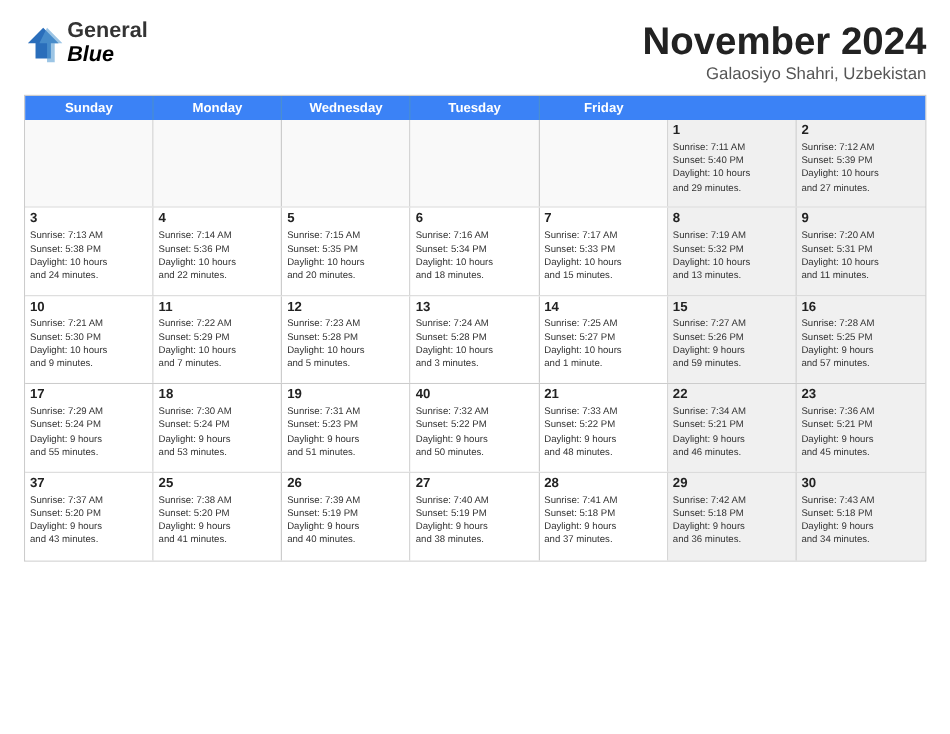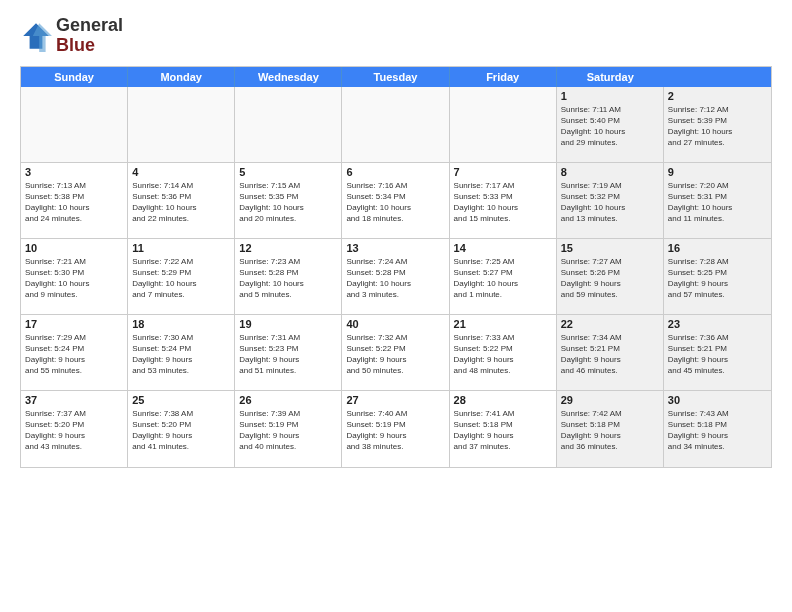--- a/index.html
+++ b/index.html
@@ -27,21 +27,21 @@
       display: flex;
       align-items: center;
       gap: 4px;
     }
     .logo-text {
       font-size: 18px;
       font-weight: bold;
       line-height: 1.1;
     }
     .logo-general { color: #333; }
-    .logo-blue { color: #7f1d1d; }
+    .logo-blue { color: #000000; font-style: italic; }
     .logo-icon {
       width: 32px;
       height: 32px;
     }
     .title-block {
       text-align: right;
     }
     .month-title {
       font-size: 32px;
       font-weight: bold;
@@ -115,30 +115,33 @@
     <div class="logo">
       <svg class="logo-icon" viewBox="0 0 40 40">
         <polygon points="20,4 36,20 28,20 28,36 12,36 12,20 4,20" fill="#2a6ebb"></polygon>
         <polygon points="24,4 40,20 32,20 32,40 24,40 24,20 16,20" fill="#5a9fd4" opacity="0.6"></polygon>
       </svg>
       <div class="logo-text">
         <span class="logo-general">General</span><br>
         <span class="logo-blue">Blue</span>
       </div>
     </div>
+    <div class="title-block">
+      <div class="month-title">November 2024</div>
+      <div class="location">Galaosiyo Shahri, Uzbekistan</div>
+    </div>
   </div>
 
   <div class="calendar">
     <div class="cal-header" id="cal-header">
         <div class="cal-header-cell">Sunday</div>
         <div class="cal-header-cell">Monday</div>
         <div class="cal-header-cell">Wednesday</div>
         <div class="cal-header-cell">Tuesday</div>
         <div class="cal-header-cell">Friday</div>
-        <div class="cal-header-cell">Saturday</div>
       </div>
     <div class="cal-body" id="cal-body">
         <div class="cal-row">
           <div class="cal-cell empty"></div>
           <div class="cal-cell empty"></div>
           <div class="cal-cell empty"></div>
           <div class="cal-cell empty"></div>
           <div class="cal-cell empty"></div>
           <div class="cal-cell shaded">
             <span class="day-num">1</span>

